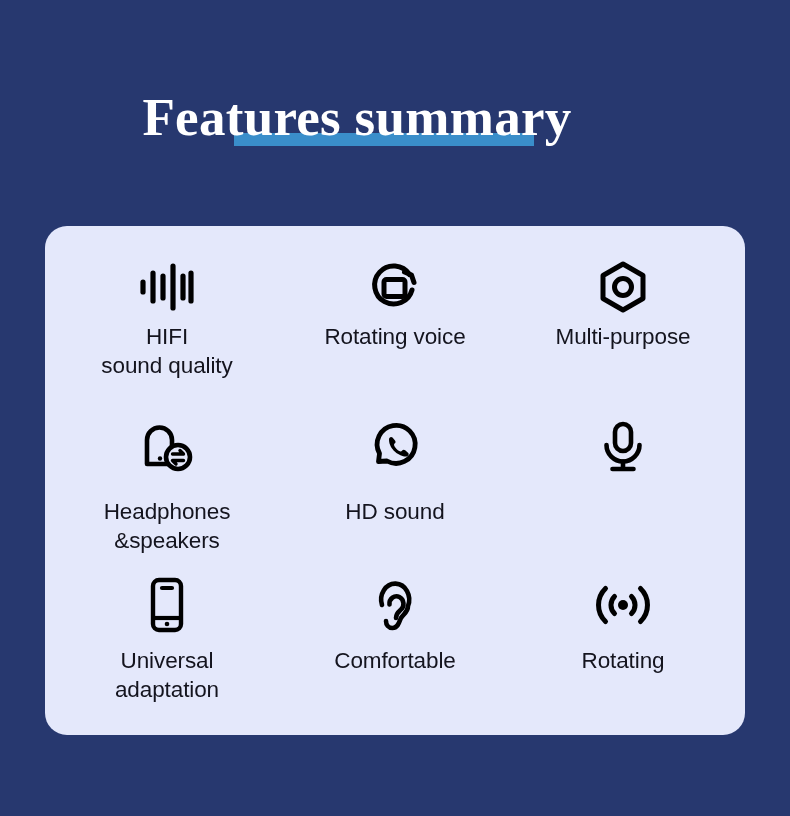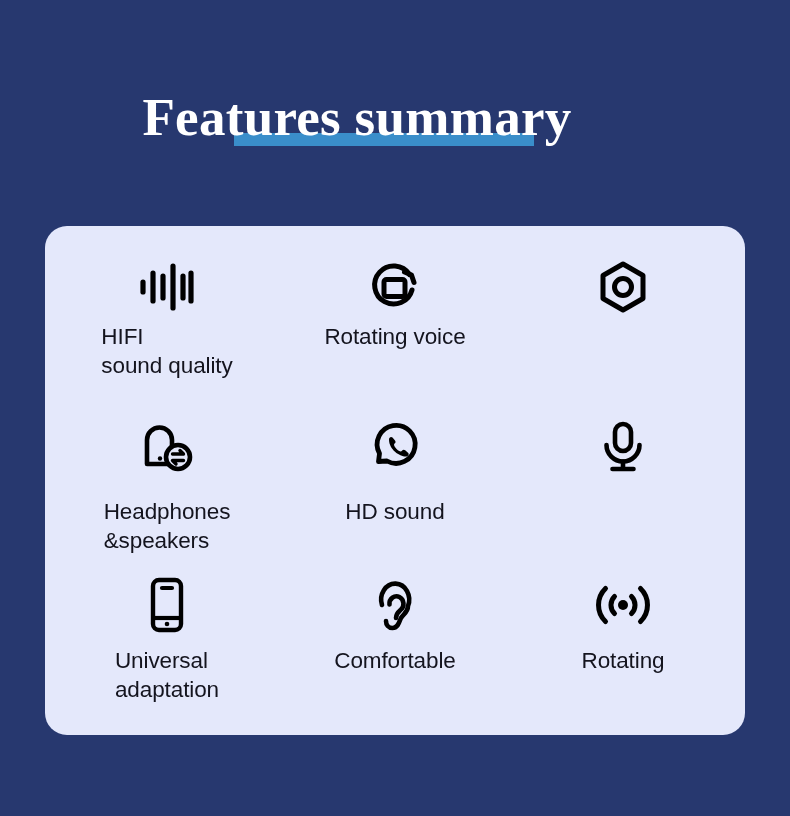--- a/index.html
+++ b/index.html
@@ -76,20 +76,21 @@
     height: 62px;
     display: flex;
     align-items: center;
     justify-content: center;
   }
   .feature-icon svg {
     display: block;
   }
   .feature-label {
     margin-top: 6px;
+    text-align: center;
     font-family: "Liberation Sans", sans-serif;
     font-size: 22.5px;
     line-height: 29px;
     color: #14141e;
     white-space: pre-line;
     letter-spacing: -0.1px;
   }
 
   
   .feature.r1 .feature-label { margin-top: 4px; }
@@ -136,20 +137,21 @@
     <div class="feature-label">Rotating voice</div>
   </div>
 
   <div class="feature r1">
     <div class="feature-icon">
       <svg width="62" height="58" viewBox="0 0 62 58" fill="none">
         <path d="M31 6 L51 17.5 L51 40.5 L31 52 L11 40.5 L11 17.5 Z" stroke="#000000" stroke-width="5" stroke-linejoin="round"></path>
         <circle cx="31" cy="29" r="8.5" stroke="#000000" stroke-width="5"></circle>
       </svg>
     </div>
+    <div class="feature-label">Multi-purpose</div>
   </div>
 
   <div class="feature r2">
     <div class="feature-icon">
       <svg width="62" height="58" viewBox="0 0 62 58" fill="none">
         <path d="M11 47 L11 23 A12.5 12.5 0 0 1 36 23 L36 47 Z" stroke="#000000" stroke-width="4.6" stroke-linejoin="round"></path>
         <circle cx="24" cy="41.5" r="2.2" fill="#000000"></circle>
         <circle cx="42" cy="40" r="12" fill="#e4e8fb" stroke="#000000" stroke-width="4.6"></circle>
         <path d="M36.5 37 L47.5 37 M44 33.5 L47.5 37" stroke="#000000" stroke-width="3.4" stroke-linecap="round" stroke-linejoin="round"></path>
         <path d="M47.5 43.5 L36.5 43.5 M40 47 L36.5 43.5" stroke="#000000" stroke-width="3.4" stroke-linecap="round" stroke-linejoin="round"></path>

